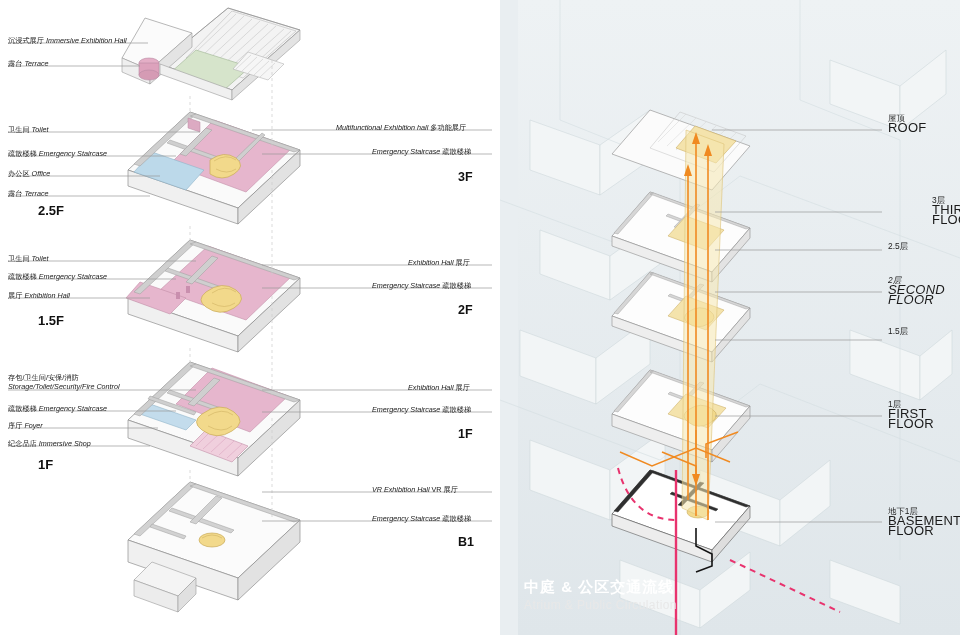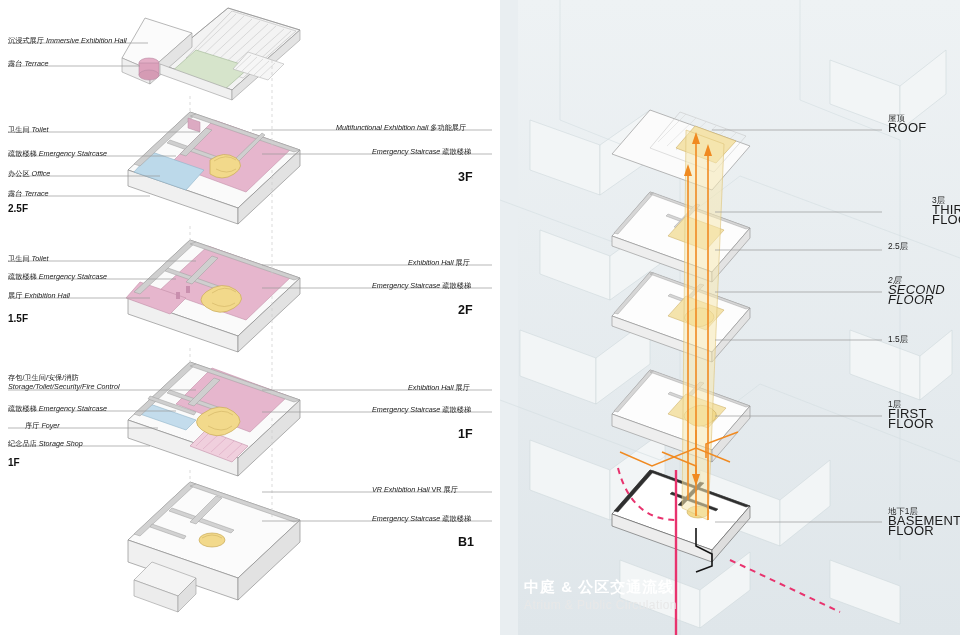--- a/index.html
+++ b/index.html
@@ -6,21 +6,21 @@
   body{width:960px;height:635px;background:#ffffff;font-family:"Liberation Sans",sans-serif;overflow:hidden;}
   #root{position:relative;width:960px;height:583px;}
 
   
   #left{position:absolute;left:0;top:0;width:500px;height:635px;background:#ffffff;}
   
   #right{position:absolute;left:500px;top:0;width:460px;height:635px;background:#15803d;overflow:hidden;}
 
   .lbl{position:absolute;font-size:7.2px;color:#1a1a1a;line-height:9px;white-space:nowrap;}
   .big{font-size:12.5px;font-weight:bold;color:#111;}
-  .mid{font-size:10px;font-weight:bold;color:#111;}
+  .mid{font-size:13px;font-weight:bold;color:#111;margin-left:30px;}
 
   
   .rlbl{position:absolute;font-size:7.6px;color:#1b1b1b;line-height:10px;}
   .rlbl .cn{font-size:8.4px;}
   .rlbl .en{font-size:13px;letter-spacing:.2px;}
 
   .caption-cn{position:absolute;font-size:15px;color:#ffffff;font-weight:bold;letter-spacing:1px;}
   .caption-en{position:absolute;font-size:12px;color:#e8e8e8;letter-spacing:.4px;}
 </style>
 </head>
@@ -256,27 +256,27 @@
     <div class="mid" style="position:absolute;left:8px;top:313px;">1.5F</div>
 
     <div class="lbl" style="left:8px;top:374px;line-height:8.5px;">
       <div><span>存包/卫生间/安保/消防</span></div>
       <div><i>Storage/Toilet/Security/Fire Control</i></div>
     </div>
     <div class="lbl" style="left:8px;top:404px;">
       <span>疏散楼梯</span>
       <i>Emergency Staircase</i>
     </div>
-    <div class="lbl" style="left:25px;top:421px;">
+    <div class="lbl" style="left:8px;top:421px;">
       <span>序厅</span>
       <i>Foyer</i>
     </div>
     <div class="lbl" style="left:8px;top:439px;">
       <span>纪念品店</span>
-      <i>Storage Shop</i>
+      <i>Immersive Shop</i>
     </div>
     <div class="mid" style="position:absolute;left:8px;top:457px;">1F</div>
 
     <div class="lbl" style="left:336px;top:123px;">
       <i>Multifunctional Exhibition hall</i>
       <span>多功能展厅</span>
     </div>
     <div class="lbl" style="left:372px;top:147px;">
       <i>Emergency Staircase</i>
       <span>疏散楼梯</span>
@@ -473,21 +473,21 @@
       <div class="cn">3层</div>
       <div class="en">THIRD FLOOR</div>
     </div>
     <div class="rlbl" style="left:388px;top:241px;">
       <div class="cn">2.5层</div>
     </div>
     <div class="rlbl" style="left:388px;top:275px;font-style:italic;">
       <div class="cn">2层</div>
       <div class="en">SECOND FLOOR</div>
     </div>
-    <div class="rlbl" style="left:388px;top:334px;">
+    <div class="rlbl" style="left:388px;top:326px;">
       <div class="cn">1.5层</div>
     </div>
     <div class="rlbl" style="left:388px;top:399px;">
       <div class="cn">1层</div>
       <div class="en">FIRST FLOOR</div>
     </div>
     <div class="rlbl" style="left:388px;top:506px;">
       <div class="cn">地下1层</div>
       <div class="en">BASEMENT FLOOR</div>
     </div>

